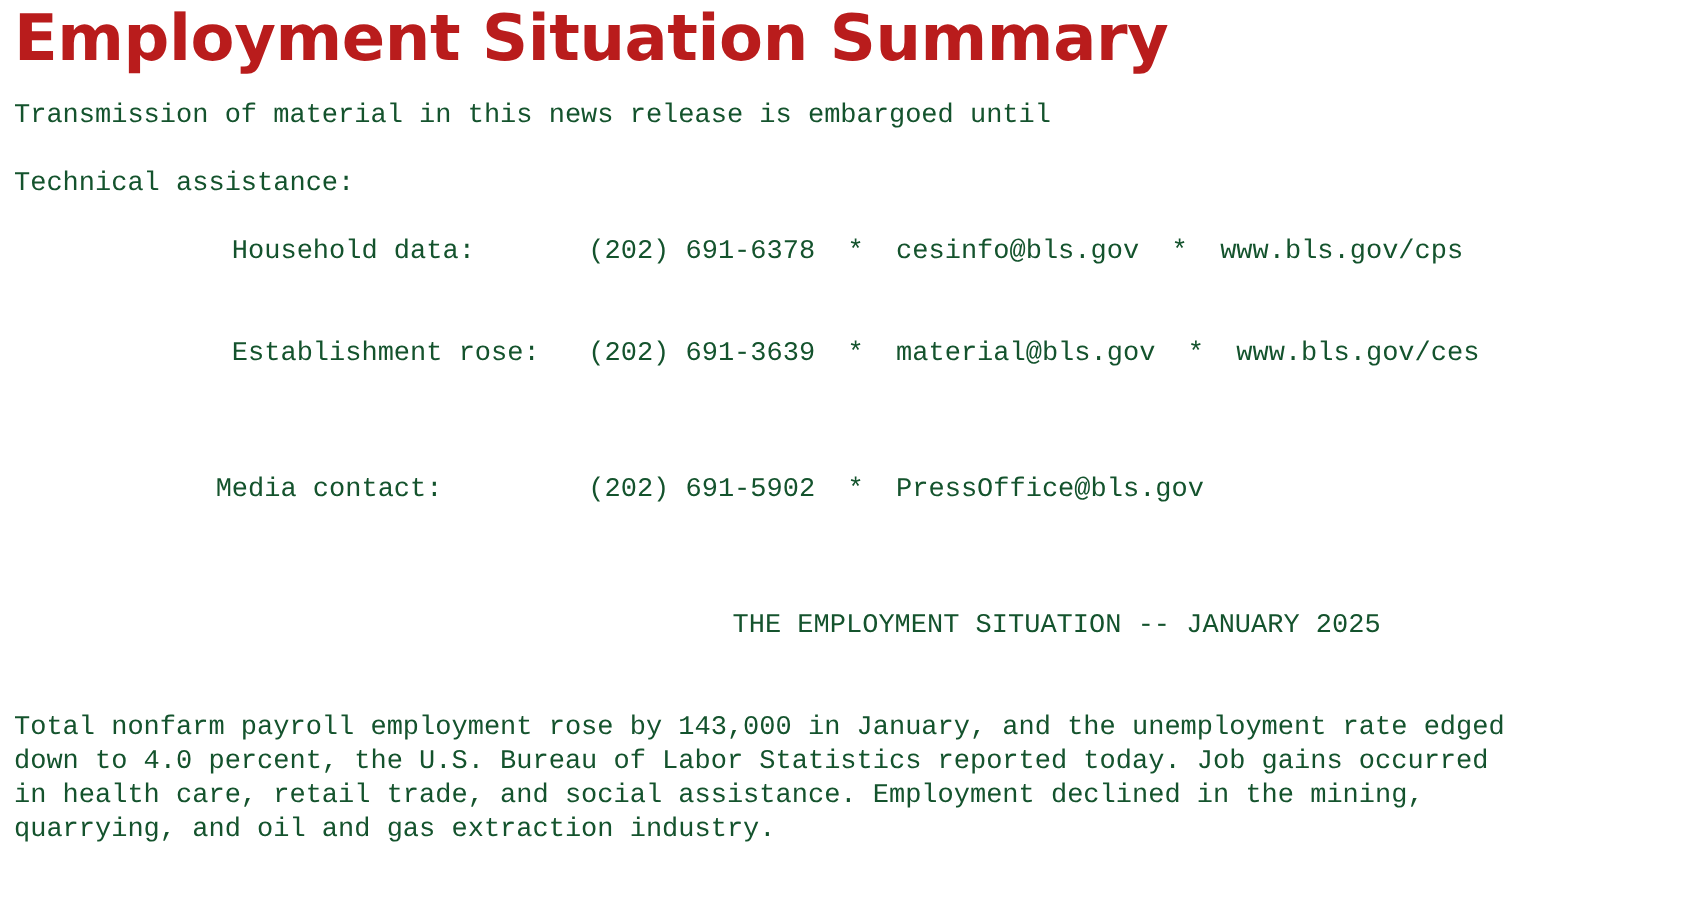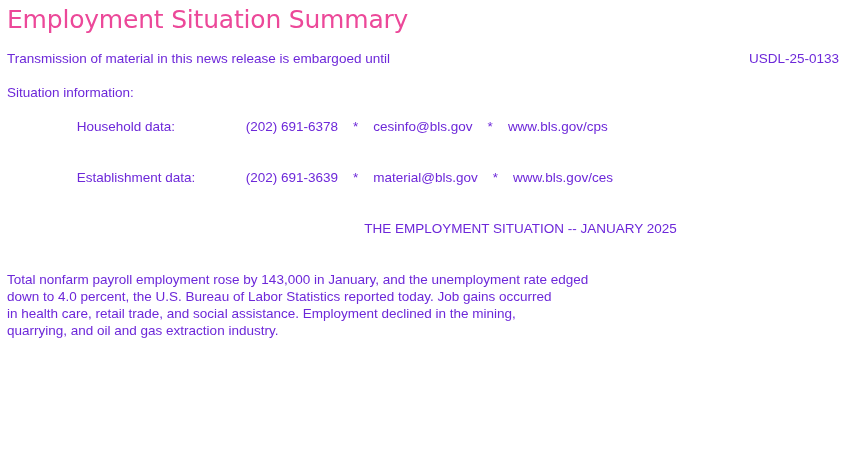--- a/index.html
+++ b/index.html
@@ -10,32 +10,32 @@
   body {
     width: 849px;
     height: 454px;
     overflow: hidden;
   }
   .page {
     padding: 4px 10px 0 7px;
   }
   .page-title {
     font-family: "DejaVu Sans", "Liberation Sans", sans-serif;
-    font-size: 25px;
-    font-weight: 400;
+    font-size: 32px;
+    font-weight: 700;
     letter-spacing: -0.2px;
-    color: #ec4899;
+    color: #b91c1c;
     line-height: 31px;
     margin: 0 0 15px 0;
   }
   .doc {
-    font-family: Liberation Sans, sans-serif;
+    font-family: Liberation Mono, monospace;
     font-size: 13.5px;
     line-height: 17px;
-    color: #6d28d9;
+    color: #14532d;
     width: 832px;
   }
   .line, .para, .headline {
     white-space: pre;
   }
   .flex-line {
     display: flex;
     justify-content: space-between;
   }
   .contact-label {
@@ -60,36 +60,40 @@
 
 <div class="page">
 
   <h1 class="page-title">Employment Situation Summary</h1>
 
   <div class="doc">
 
     <div class="mb1">
       <div class="line flex-line">
         <span>Transmission of material in this news release is embargoed until</span>
-        <span>USDL-25-0133</span>
       </div>
     </div>
 
     <div class="mb1">
-      <div class="line">Situation information:</div>
+      <div class="line">Technical assistance:</div>
 
       <div class="line">
         <span class="contact-label"> Household data:</span><span>(202) 691-6378</span><span class="star">*</span><span>cesinfo@bls.gov</span><span class="star">*</span><span>www.bls.gov/cps</span>
       </div>
 
       <div class="line">
-        <span class="contact-label"> Establishment data:</span><span>(202) 691-3639</span><span class="star">*</span><span>material@bls.gov</span><span class="star">*</span><span>www.bls.gov/ces</span>
+        <span class="contact-label"> Establishment rose:</span><span>(202) 691-3639</span><span class="star">*</span><span>material@bls.gov</span><span class="star">*</span><span>www.bls.gov/ces</span>
       </div>
     </div>
 
+    <div class="mb2">
+      <div class="line">
+        <span class="contact-label">Media contact:</span><span>(202) 691-5902</span><span class="star">*</span><span>PressOffice@bls.gov</span>
+      </div>
+    </div>
 
     <div class="headline mb2">THE EMPLOYMENT SITUATION -- JANUARY 2025</div>
 
     <div class="para mb1">Total nonfarm payroll employment rose by 143,000 in January, and the unemployment rate edged
 down to 4.0 percent, the U.S. Bureau of Labor Statistics reported today. Job gains occurred
 in health care, retail trade, and social assistance. Employment declined in the mining,
 quarrying, and oil and gas extraction industry.</div>
 
   </div>
 </div>

